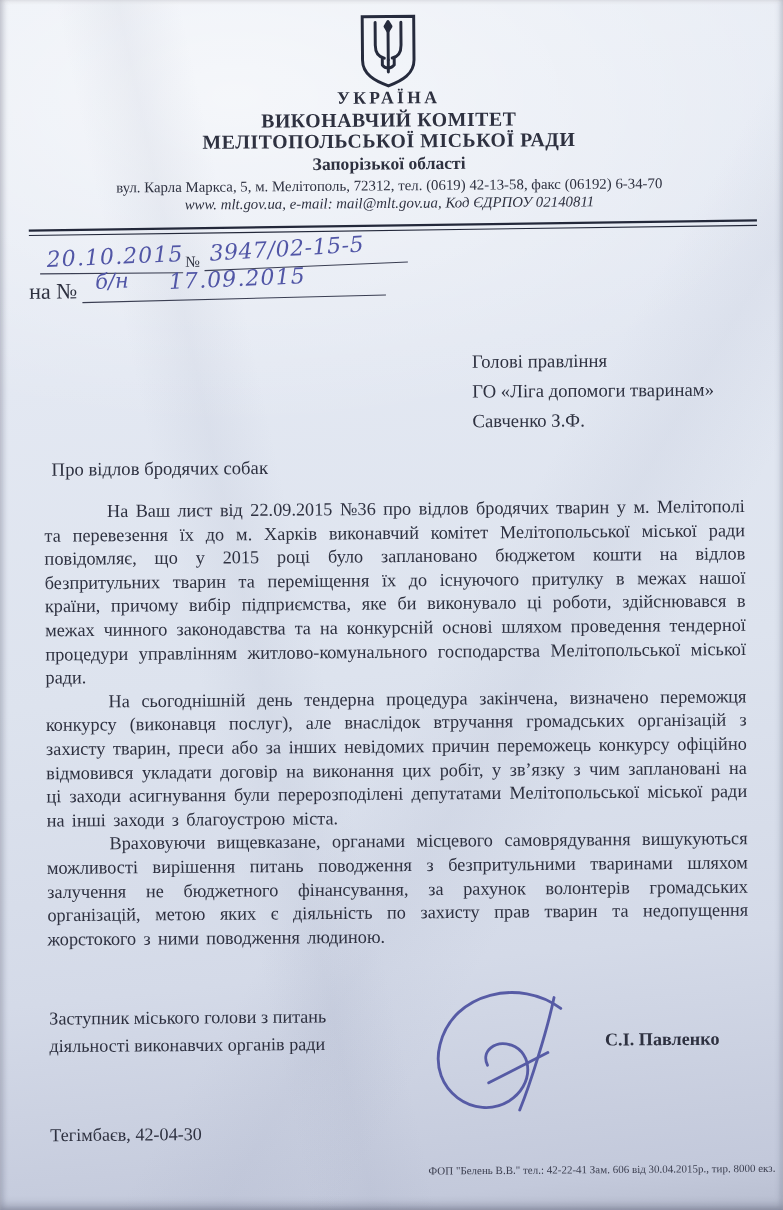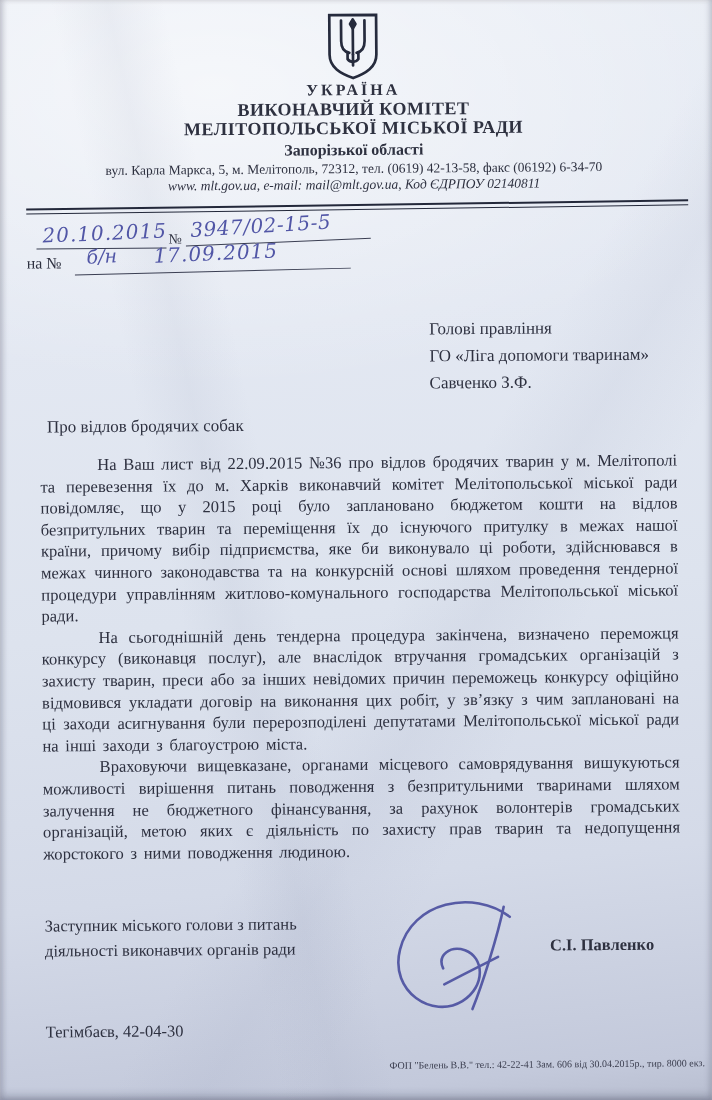--- a/index.html
+++ b/index.html
@@ -32,21 +32,21 @@
   .rule{position:absolute;left:28px;top:204px;width:662px;height:3px;border-top:2.5px solid #23283a;border-bottom:1.2px solid #23283a;transform:rotate(-0.35deg);}
 
   
   .hw{font-family:"DejaVu Serif", serif;font-style:italic;color:#5156a6;}
   .hw-date1{position:absolute;left:44px;top:219px;font-size:20px;transform:rotate(-2deg);letter-spacing:1px;}
   .hw-no{position:absolute;left:192px;top:213px;font-size:20px;transform:rotate(-3deg);letter-spacing:.5px;}
   .no-label{position:absolute;left:170px;top:230px;font-size:14px;}
   .uline{position:absolute;border-bottom:1.6px solid #3a3e52;}
   .ul1{left:38px;top:222px;width:130px;height:24px;}
   .ul2{left:187px;top:217px;width:185px;height:24px;transform:rotate(-2deg);}
-  .na-label{position:absolute;left:28px;top:252px;font-size:16px;}
+  .na-label{position:absolute;left:28px;top:252px;font-size:20px;}
   .hw-bn{position:absolute;left:88px;top:243px;font-size:19px;transform:rotate(-2deg);}
   .hw-date2{position:absolute;left:155px;top:240px;font-size:20px;transform:rotate(-2deg);letter-spacing:1px;}
   .ul3{left:76px;top:246px;width:276px;height:24px;transform:rotate(-1deg);}
 
   
   .addressee{position:absolute;left:430px;top:316px;font-size:17px;line-height:27px;}
 
   
   .subject{position:absolute;left:47px;top:415px;font-size:17px;}
   .body-text{position:absolute;left:40px;top:452px;width:637px;font-size:16.6px;line-height:21.6px;text-align:justify;}

